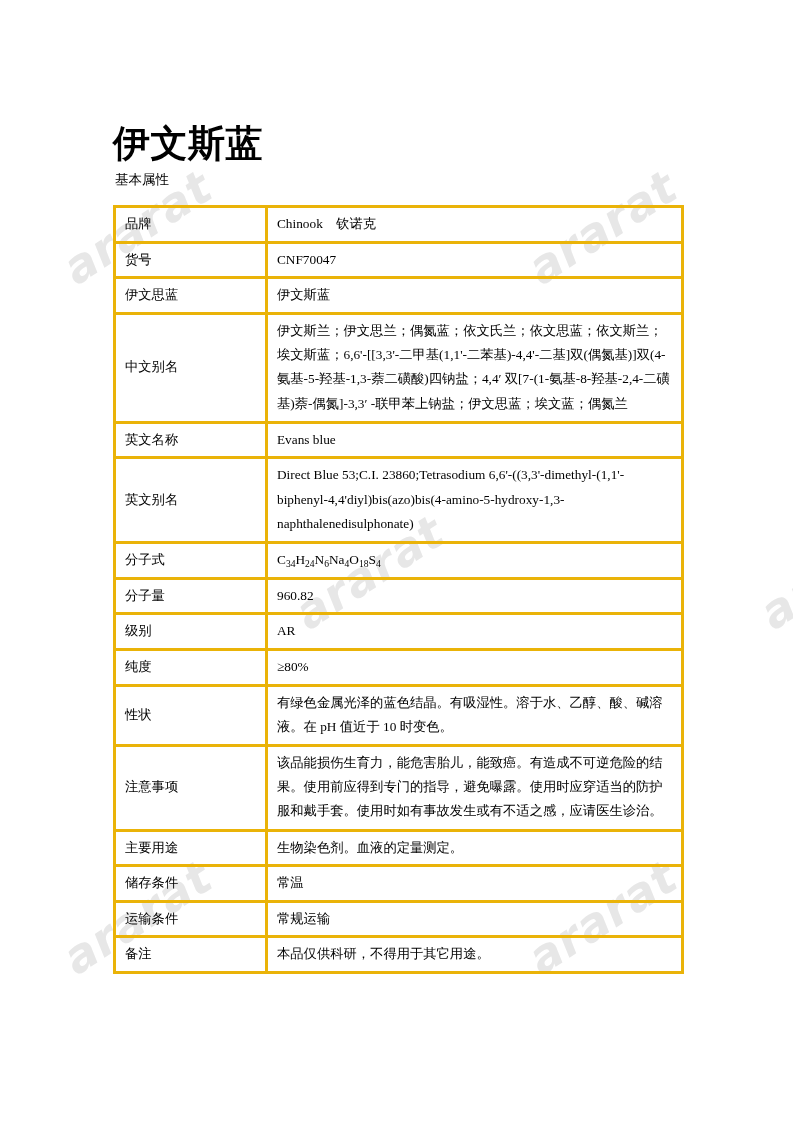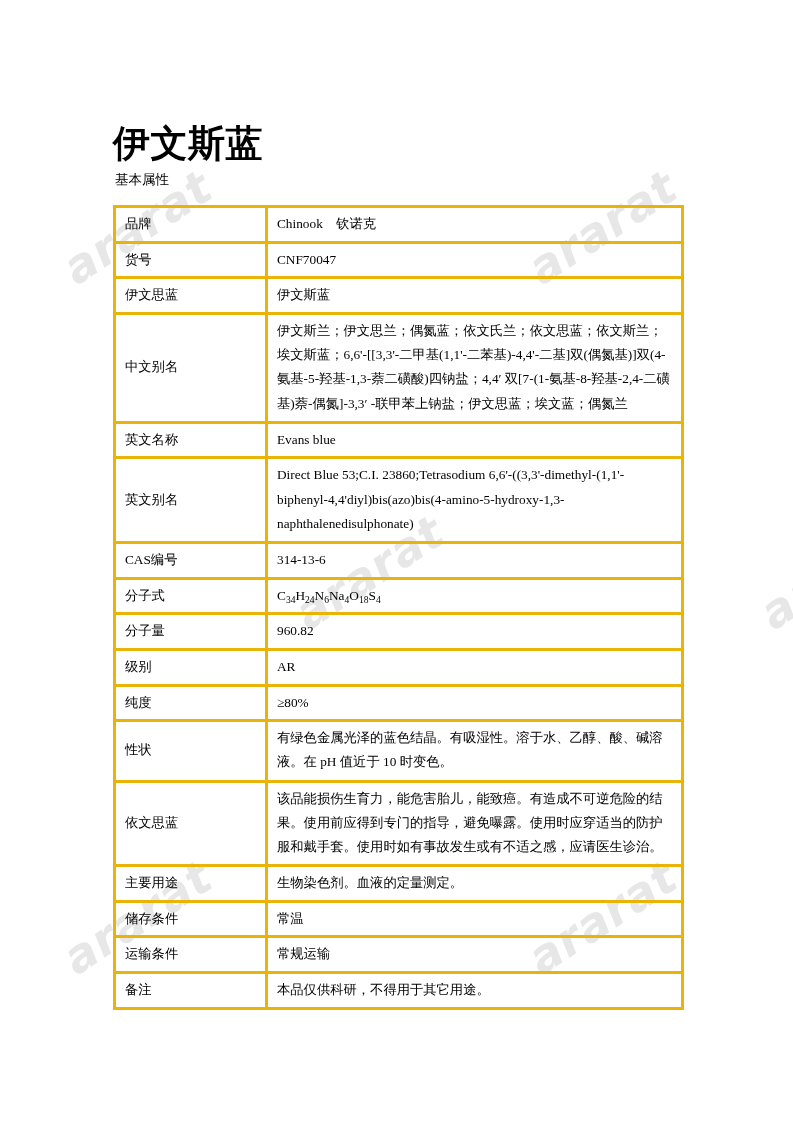--- a/index.html
+++ b/index.html
@@ -145,45 +145,41 @@
         </tr>
         <tr>
           <td class="cell-label">英文名称</td>
           <td class="cell-value">Evans blue</td>
         </tr>
         <tr class="tall">
           <td class="cell-label">英文别名</td>
           <td class="cell-value">Direct Blue 53;C.I. 23860;Tetrasodium 6,6'-((3,3'-dimethyl-(1,1'-biphenyl-4,4'diyl)bis(azo)bis(4-amino-5-hydroxy-1,3-naphthalenedisulphonate)</td>
         </tr>
         <tr>
-          <td class="cell-label">CAS编号</td>
-          <td class="cell-value">314-13-6</td>
-        </tr>
-        <tr>
           <td class="cell-label">分子式</td>
           <td class="cell-value"><span class="formula">C<sub>34</sub>H<sub>24</sub>N<sub>6</sub>Na<sub>4</sub>O<sub>18</sub>S<sub>4</sub></span></td>
         </tr>
         <tr>
           <td class="cell-label">分子量</td>
           <td class="cell-value">960.82</td>
         </tr>
         <tr>
           <td class="cell-label">级别</td>
           <td class="cell-value">AR</td>
         </tr>
         <tr>
           <td class="cell-label">纯度</td>
           <td class="cell-value">≥80%</td>
         </tr>
         <tr class="tall">
           <td class="cell-label">性状</td>
           <td class="cell-value">有绿色金属光泽的蓝色结晶。有吸湿性。溶于水、乙醇、酸、碱溶液。在 pH 值近于 10 时变色。</td>
         </tr>
         <tr class="tall">
-          <td class="cell-label">依文思蓝</td>
+          <td class="cell-label">注意事项</td>
           <td class="cell-value">该品能损伤生育力，能危害胎儿，能致癌。有造成不可逆危险的结果。使用前应得到专门的指导，避免曝露。使用时应穿适当的防护服和戴手套。使用时如有事故发生或有不适之感，应请医生诊治。</td>
         </tr>
         <tr>
           <td class="cell-label">主要用途</td>
           <td class="cell-value">生物染色剂。血液的定量测定。</td>
         </tr>
         <tr>
           <td class="cell-label">储存条件</td>
           <td class="cell-value">常温</td>
         </tr>

